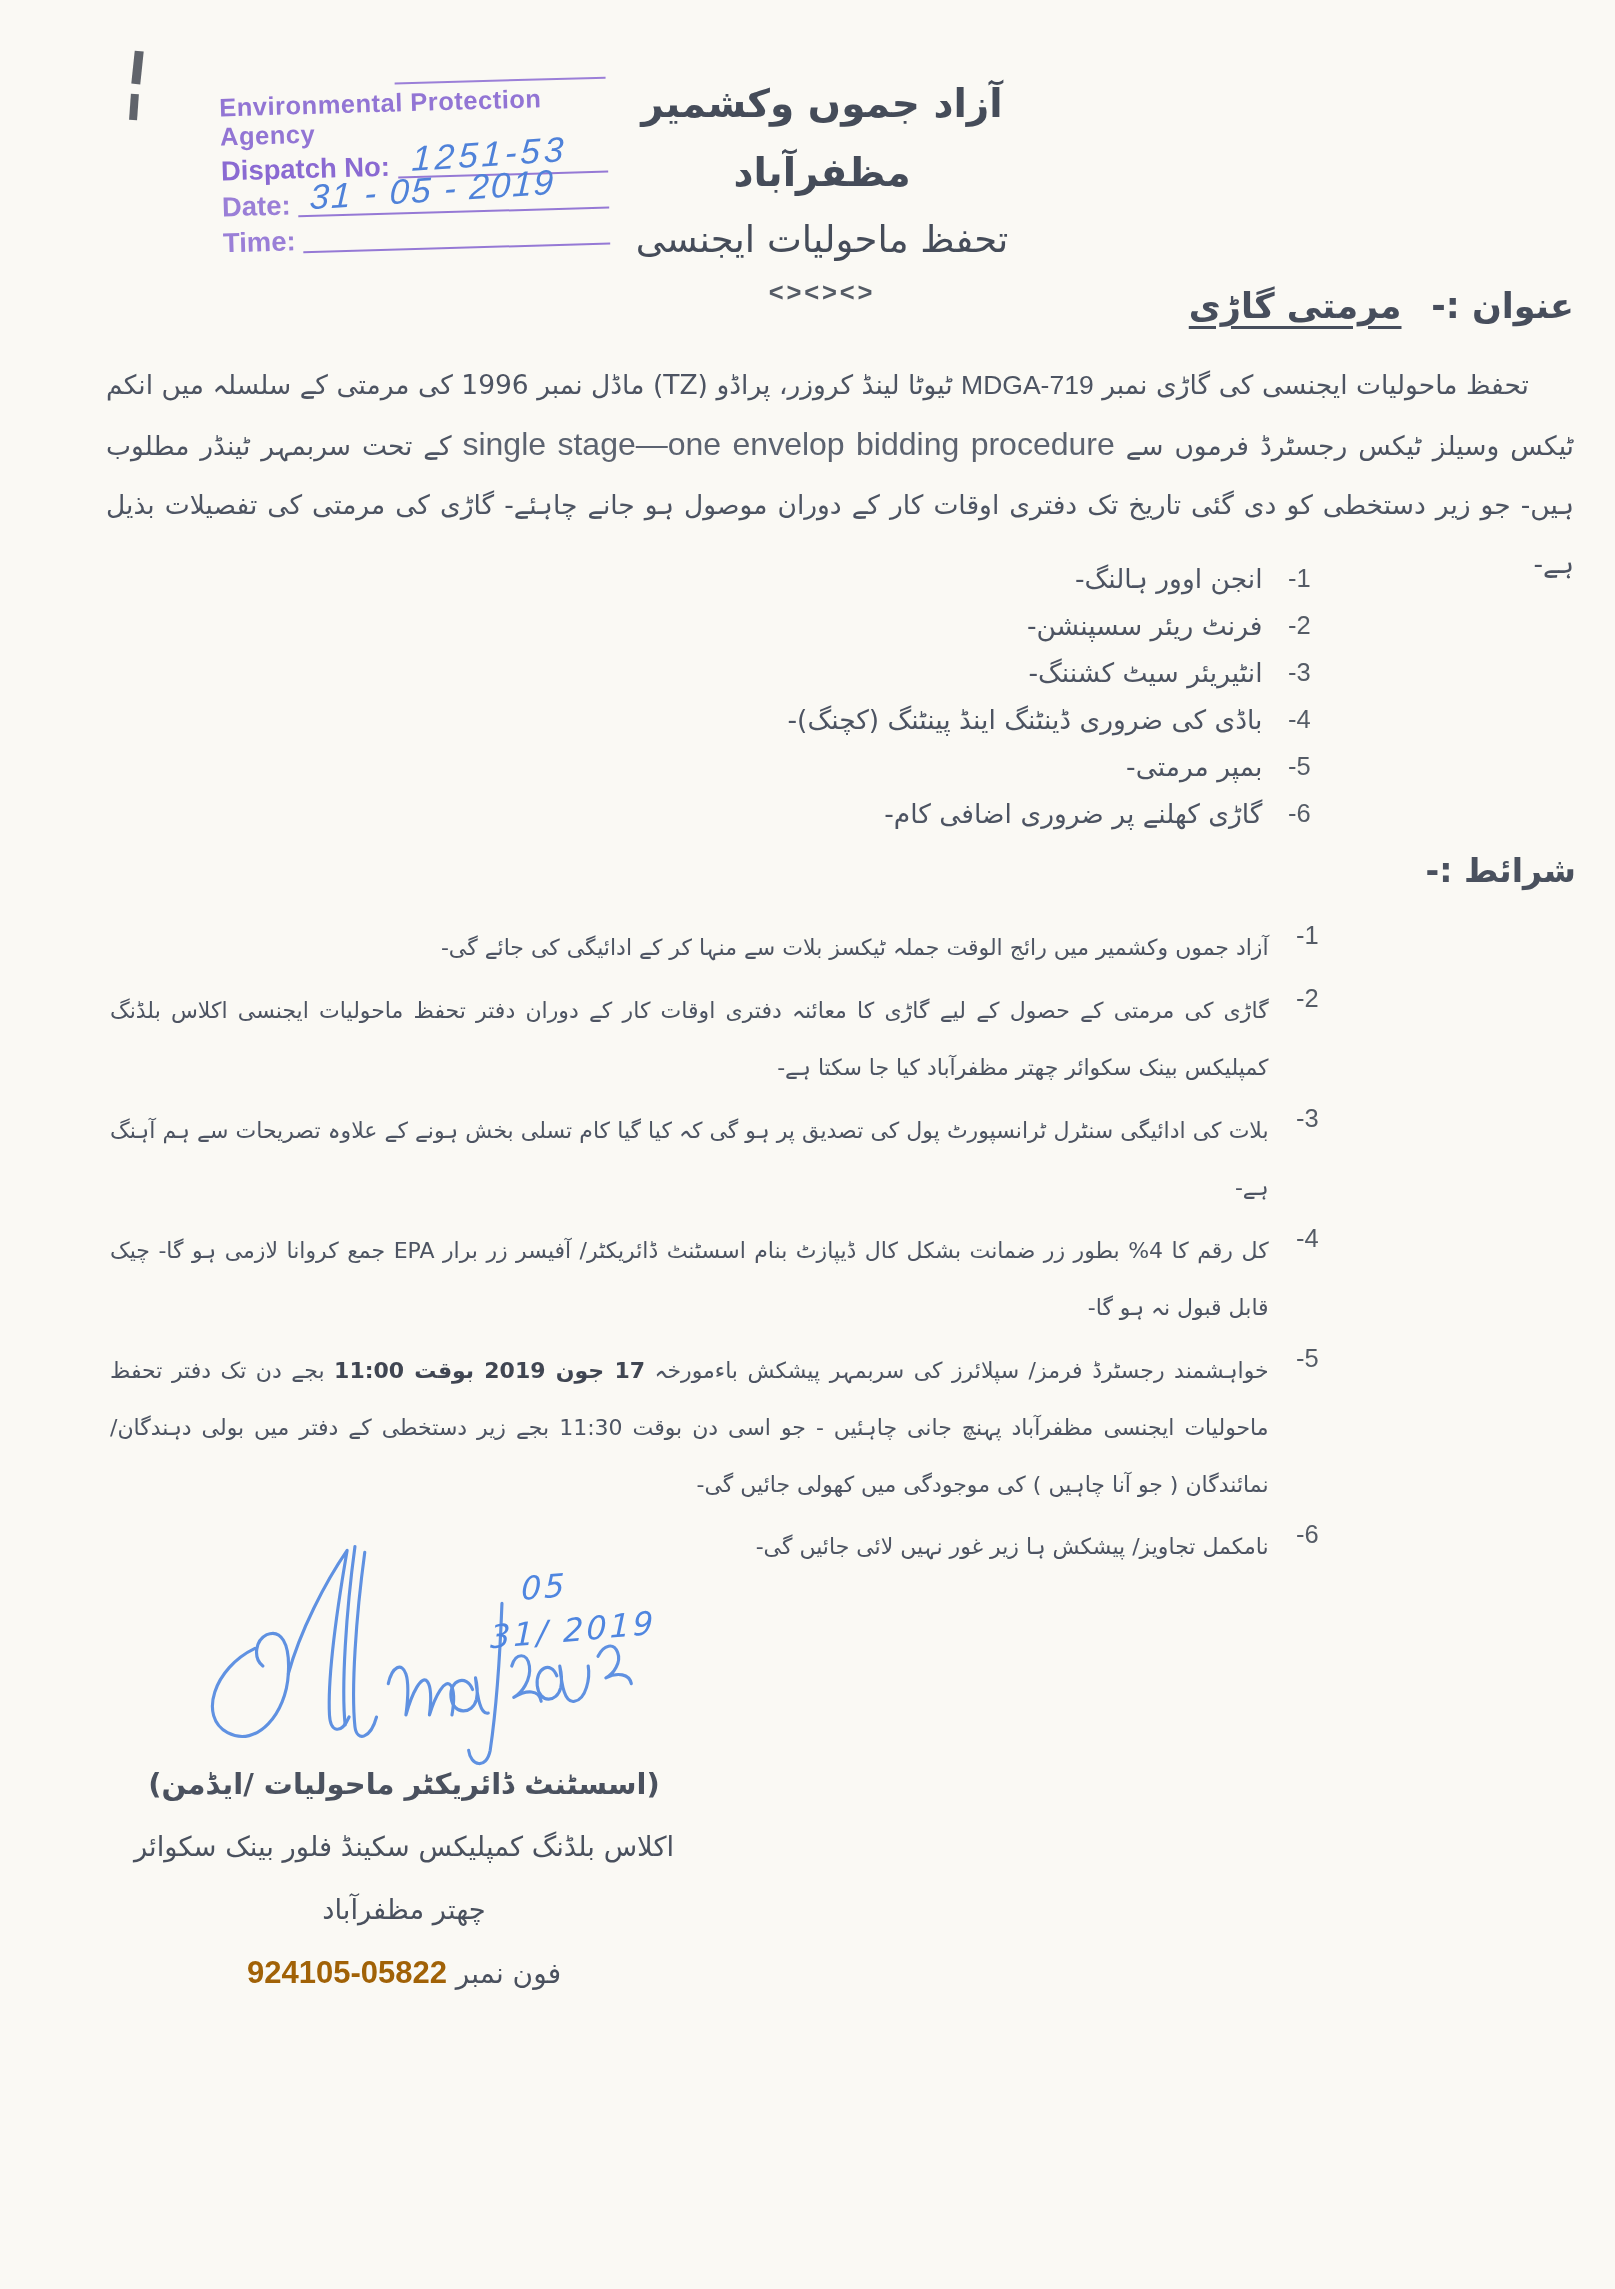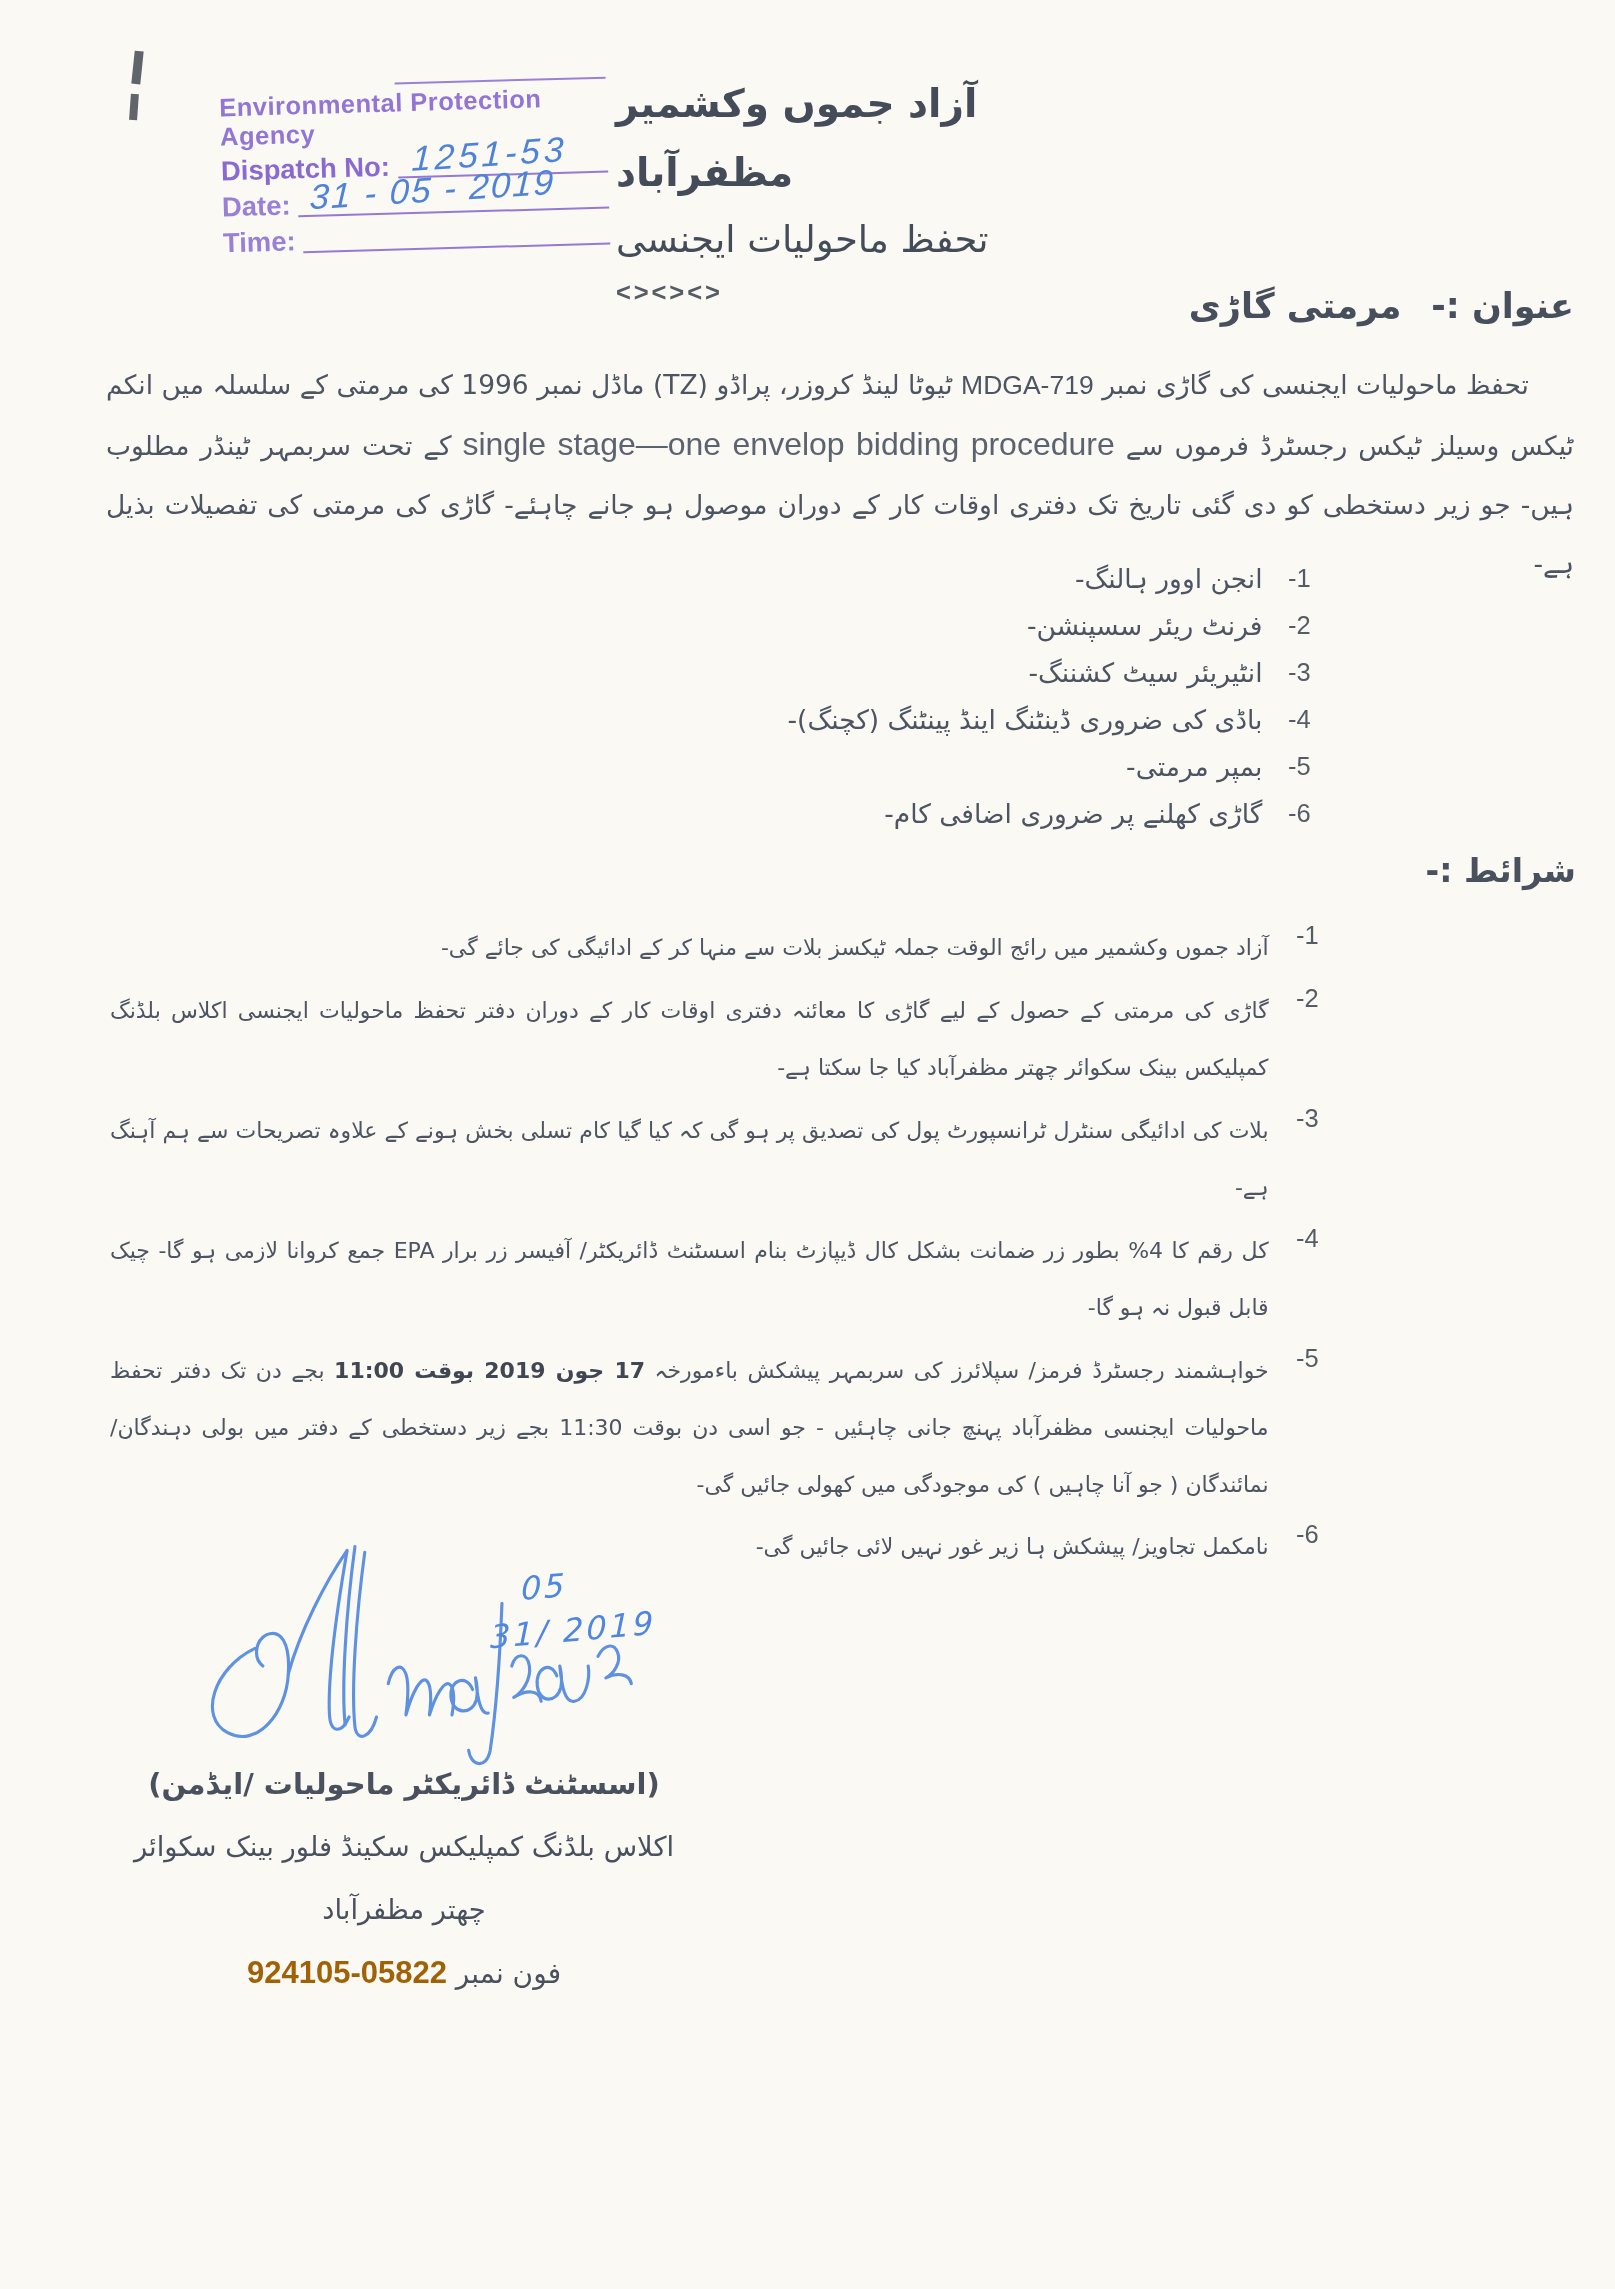--- a/index.html
+++ b/index.html
@@ -35,33 +35,33 @@
     font-size:35px; font-weight:400;
     font-style:italic; letter-spacing:3.9px;
     transform:rotate(-2deg) skewX(-6deg);
     white-space:nowrap;
   }
   .hand-dispatch { left:191px; top:-13.7px; }
   .hand-date { left:88px; top:-15.7px; letter-spacing:2px; }
 
   
   .letterhead {
-    position:absolute; left:616px; top:69px; width:510px;
-    text-align:left; direction:rtl; color:#454c59;
+    position:absolute; left:567px; top:69px; width:510px;
+    text-align:center; direction:rtl; color:#454c59;
   }
   .letterhead .l1 { font-size:39px; font-weight:700; line-height:69px; }
   .letterhead .l2 { font-size:37px; font-weight:400; line-height:65px; }
   .letterhead .orn { font-size:25.5px; font-weight:700; letter-spacing:2.9px; color:#555c66; margin-top:5.9px; font-family:"Liberation Sans", sans-serif; }
 
   
   .title-line {
     position:absolute; right:41px; top:286px;
     direction:rtl; font-size:35px; font-weight:700; color:#474e5c;
   }
-  .title-line .t-value { margin-right:17.6px; text-underline-offset:7.8px;margin-left:40px; }
+  .title-line .t-value { text-decoration:underline; margin-right:17.6px; text-underline-offset:7.8px;margin-left:40px; }
 
   
   .intro {
     position:absolute; right:41px; left:106px; top:355px;
     direction:rtl; text-align:justify;
     font-size:26.5px; line-height:59px;
     text-indent:45px;
   }
   .latin { font-family:"Liberation Sans", sans-serif; }
   .intro .eng { font-size:32px; color:#5c6370; }

